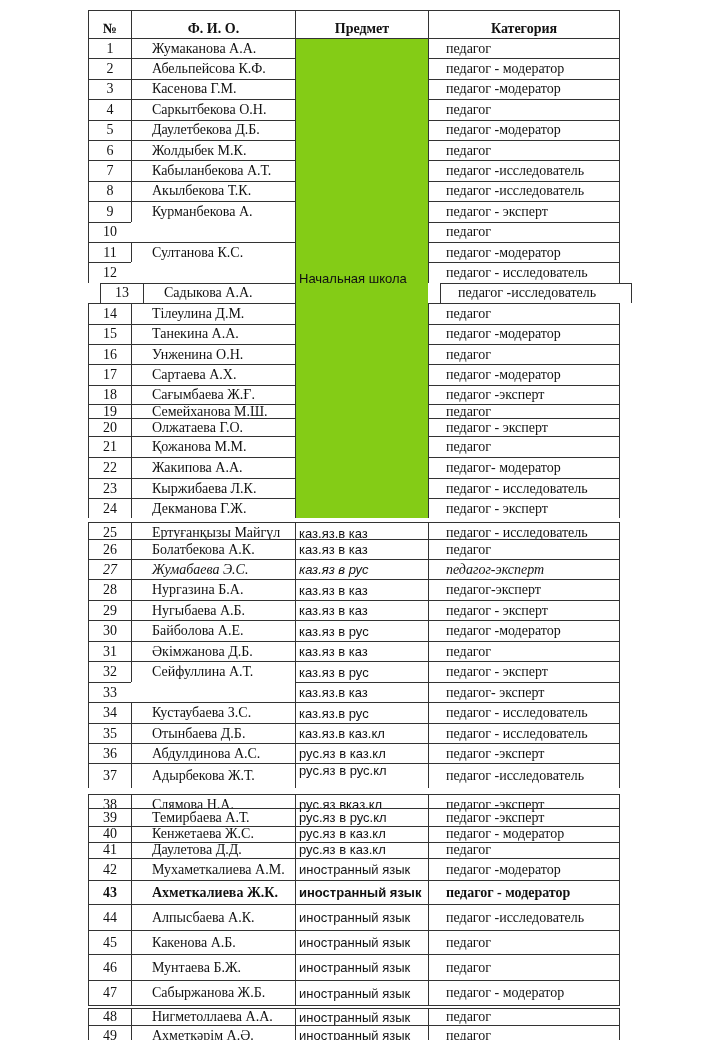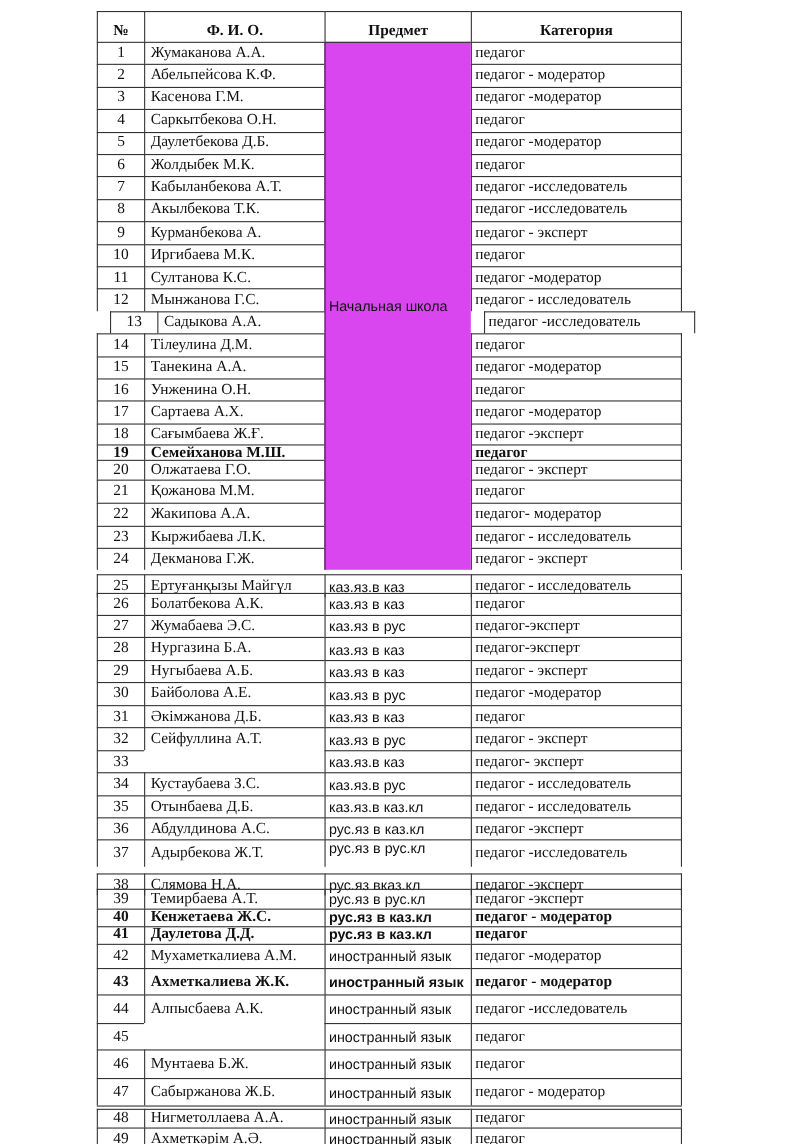--- a/index.html
+++ b/index.html
@@ -5,31 +5,31 @@
   html, body { margin: 0; padding: 0; background: #ffffff; }
   body { width: 720px; height: 1040px; position: relative; overflow: hidden;
          font-family: "Liberation Serif", "DejaVu Serif", serif; color: #111; }
   #tbl { position: absolute; left: 88px; top: 10px; width: 532px; }
   .row { position: absolute; left: 0; width: 532px; box-sizing: border-box; }
   .cell { position: absolute; top: 0; bottom: 0; box-sizing: border-box;
           border-left: 1px solid #333; border-top: 1px solid #333;
           font-size: 14px; line-height: 1; white-space: nowrap; overflow: hidden;
           display: flex; align-items: center; }
   .c-num { left: 0; width: 43px; justify-content: center; }
-  .c-name { left: 43px; width: 164px; padding-left: 5px; }
+  .c-name { left: 43px; width: 164px; padding-left: 20px; }
   .c-subj { left: 207px; width: 133px; padding-left: 3px; font-family: "Liberation Sans", "DejaVu Sans", sans-serif; font-size: 13px; }
-  .c-cat { left: 340px; width: 192px; padding-left: 3px; border-right: 1px solid #333; }
+  .c-cat { left: 340px; width: 192px; padding-left: 17px; border-right: 1px solid #333; }
   .head .cell { font-weight: bold; justify-content: center; padding-left: 0; font-family: "Liberation Serif", serif; font-size: 14px; padding-top: 8px; }
   .c-subj.blank { border-top: none; }
   .merged { position: absolute; left: 207px; width: 133px; box-sizing: border-box;
             border-left: 1px solid #333; border-top: 1px solid #333;
             display: flex; align-items: center; padding-left: 3px;
-            font-family: "Liberation Sans", "DejaVu Sans", sans-serif; font-size: 13px; background: #d946ef; }
+            font-family: "Liberation Sans", "DejaVu Sans", sans-serif; font-size: 13px; background: #84cc16; }
   .bottom-line { position: absolute; left: 0; width: 532px; border-top: 1px solid #333; }
-  .tight .cell { align-items: flex-start; font-weight: bold; }
+  .tight .cell { align-items: flex-start; }
 </style>
 </head>
 <body>
 
 <div id="tbl">
   <div class="row head" style="top:0;height:28px;">
     <div class="cell c-num">№</div>
     <div class="cell c-subj">Предмет</div>
     <div class="cell c-name">Ф. И. О.</div>
     <div class="cell c-cat">Категория</div>
@@ -84,33 +84,31 @@
         <div class="cell c-cat">педагог -исследователь</div>
       </div>
       <div class="row" style="top: 191.2px; height: 20.4px;">
         <div class="cell c-num">9</div>
         <div class="cell c-name">Курманбекова А.</div>
         <div class="cell c-subj blank"></div>
         <div class="cell c-cat">педагог - эксперт</div>
       </div>
       <div class="row" style="top: 211.6px; height: 20.4px;">
         <div class="cell c-num">10</div>
-        <div class="cell c-name">Иргибаева М.К.</div>
         <div class="cell c-subj blank"></div>
         <div class="cell c-cat">педагог</div>
       </div>
       <div class="row" style="top: 232px; height: 20.4px;">
         <div class="cell c-num">11</div>
         <div class="cell c-name">Султанова К.С.</div>
         <div class="cell c-subj blank"></div>
         <div class="cell c-cat">педагог -модератор</div>
       </div>
       <div class="row" style="top: 252.4px; height: 20.4px;">
         <div class="cell c-num">12</div>
-        <div class="cell c-name">Мынжанова Г.С.</div>
         <div class="cell c-subj blank"></div>
         <div class="cell c-cat">педагог - исследователь</div>
       </div>
       <div class="row" style="top: 272.8px; height: 20.4px; margin-left: 12px;">
         <div class="cell c-num">13</div>
         <div class="cell c-name">Садыкова А.А.</div>
         <div class="cell c-subj blank"></div>
         <div class="cell c-cat">педагог -исследователь</div>
       </div>
       <div class="row" style="top: 293.2px; height: 20.4px;">
@@ -184,21 +182,21 @@
         <div class="cell c-name">Ертуғанқызы Майгүл</div>
         <div class="cell c-subj">каз.яз.в каз</div>
         <div class="cell c-cat">педагог - исследователь</div>
       </div>
       <div class="row" style="top: 529px; height: 20px;">
         <div class="cell c-num">26</div>
         <div class="cell c-name">Болатбекова А.К.</div>
         <div class="cell c-subj">каз.яз в каз</div>
         <div class="cell c-cat">педагог</div>
       </div>
-      <div class="row" style="top: 549px; height: 20px;">
+      <div class="row" style="top: 549px; height: 20px; font-style: italic;">
         <div class="cell c-num">27</div>
         <div class="cell c-name">Жумабаева Э.С.</div>
         <div class="cell c-subj">каз.яз в рус</div>
         <div class="cell c-cat">педагог-эксперт</div>
       </div>
       <div class="row" style="top: 569px; height: 21px;">
         <div class="cell c-num">28</div>
         <div class="cell c-name">Нургазина Б.А.</div>
         <div class="cell c-subj">каз.яз в каз</div>
         <div class="cell c-cat">педагог-эксперт</div>
@@ -293,20 +291,21 @@
         <div class="cell c-cat">педагог - модератор</div>
       </div>
       <div class="row" style="top: 894px; height: 26px;">
         <div class="cell c-num">44</div>
         <div class="cell c-name">Алпысбаева А.К.</div>
         <div class="cell c-subj">иностранный язык</div>
         <div class="cell c-cat">педагог -исследователь</div>
       </div>
       <div class="row" style="top: 920px; height: 24px;">
         <div class="cell c-num">45</div>
+        <div class="cell c-name">Какенова А.Б.</div>
         <div class="cell c-subj">иностранный язык</div>
         <div class="cell c-cat">педагог</div>
       </div>
       <div class="row" style="top: 944px; height: 26px;">
         <div class="cell c-num">46</div>
         <div class="cell c-name">Мунтаева Б.Ж.</div>
         <div class="cell c-subj">иностранный язык</div>
         <div class="cell c-cat">педагог</div>
       </div>
       <div class="row" style="top: 970px; height: 25px;">

